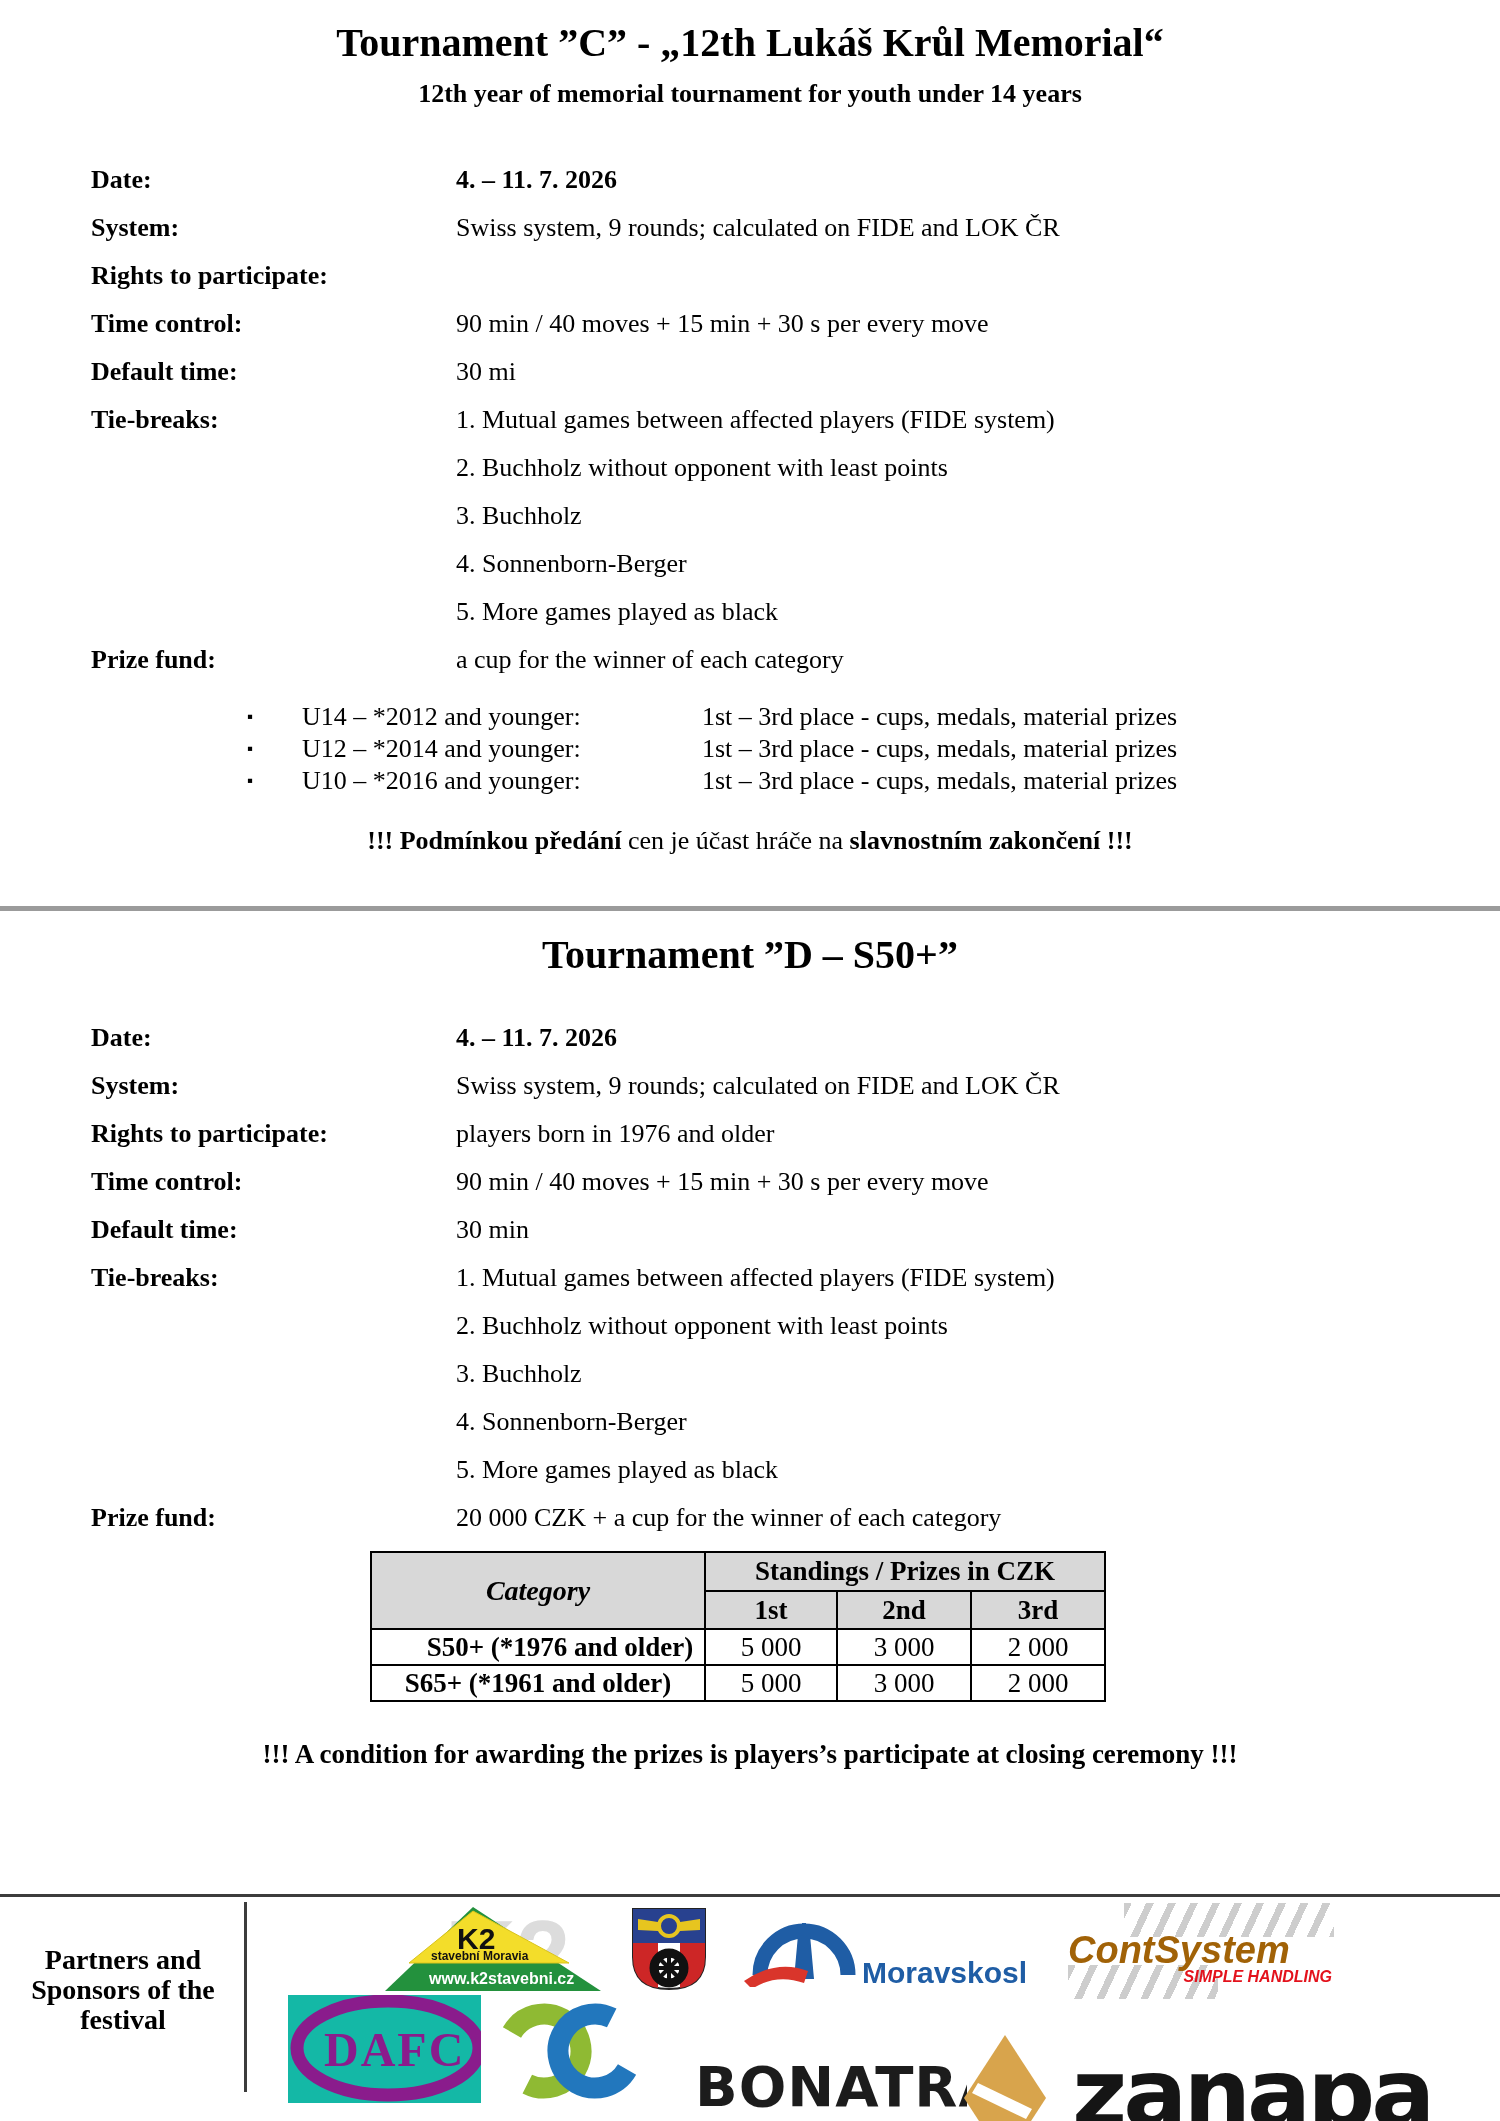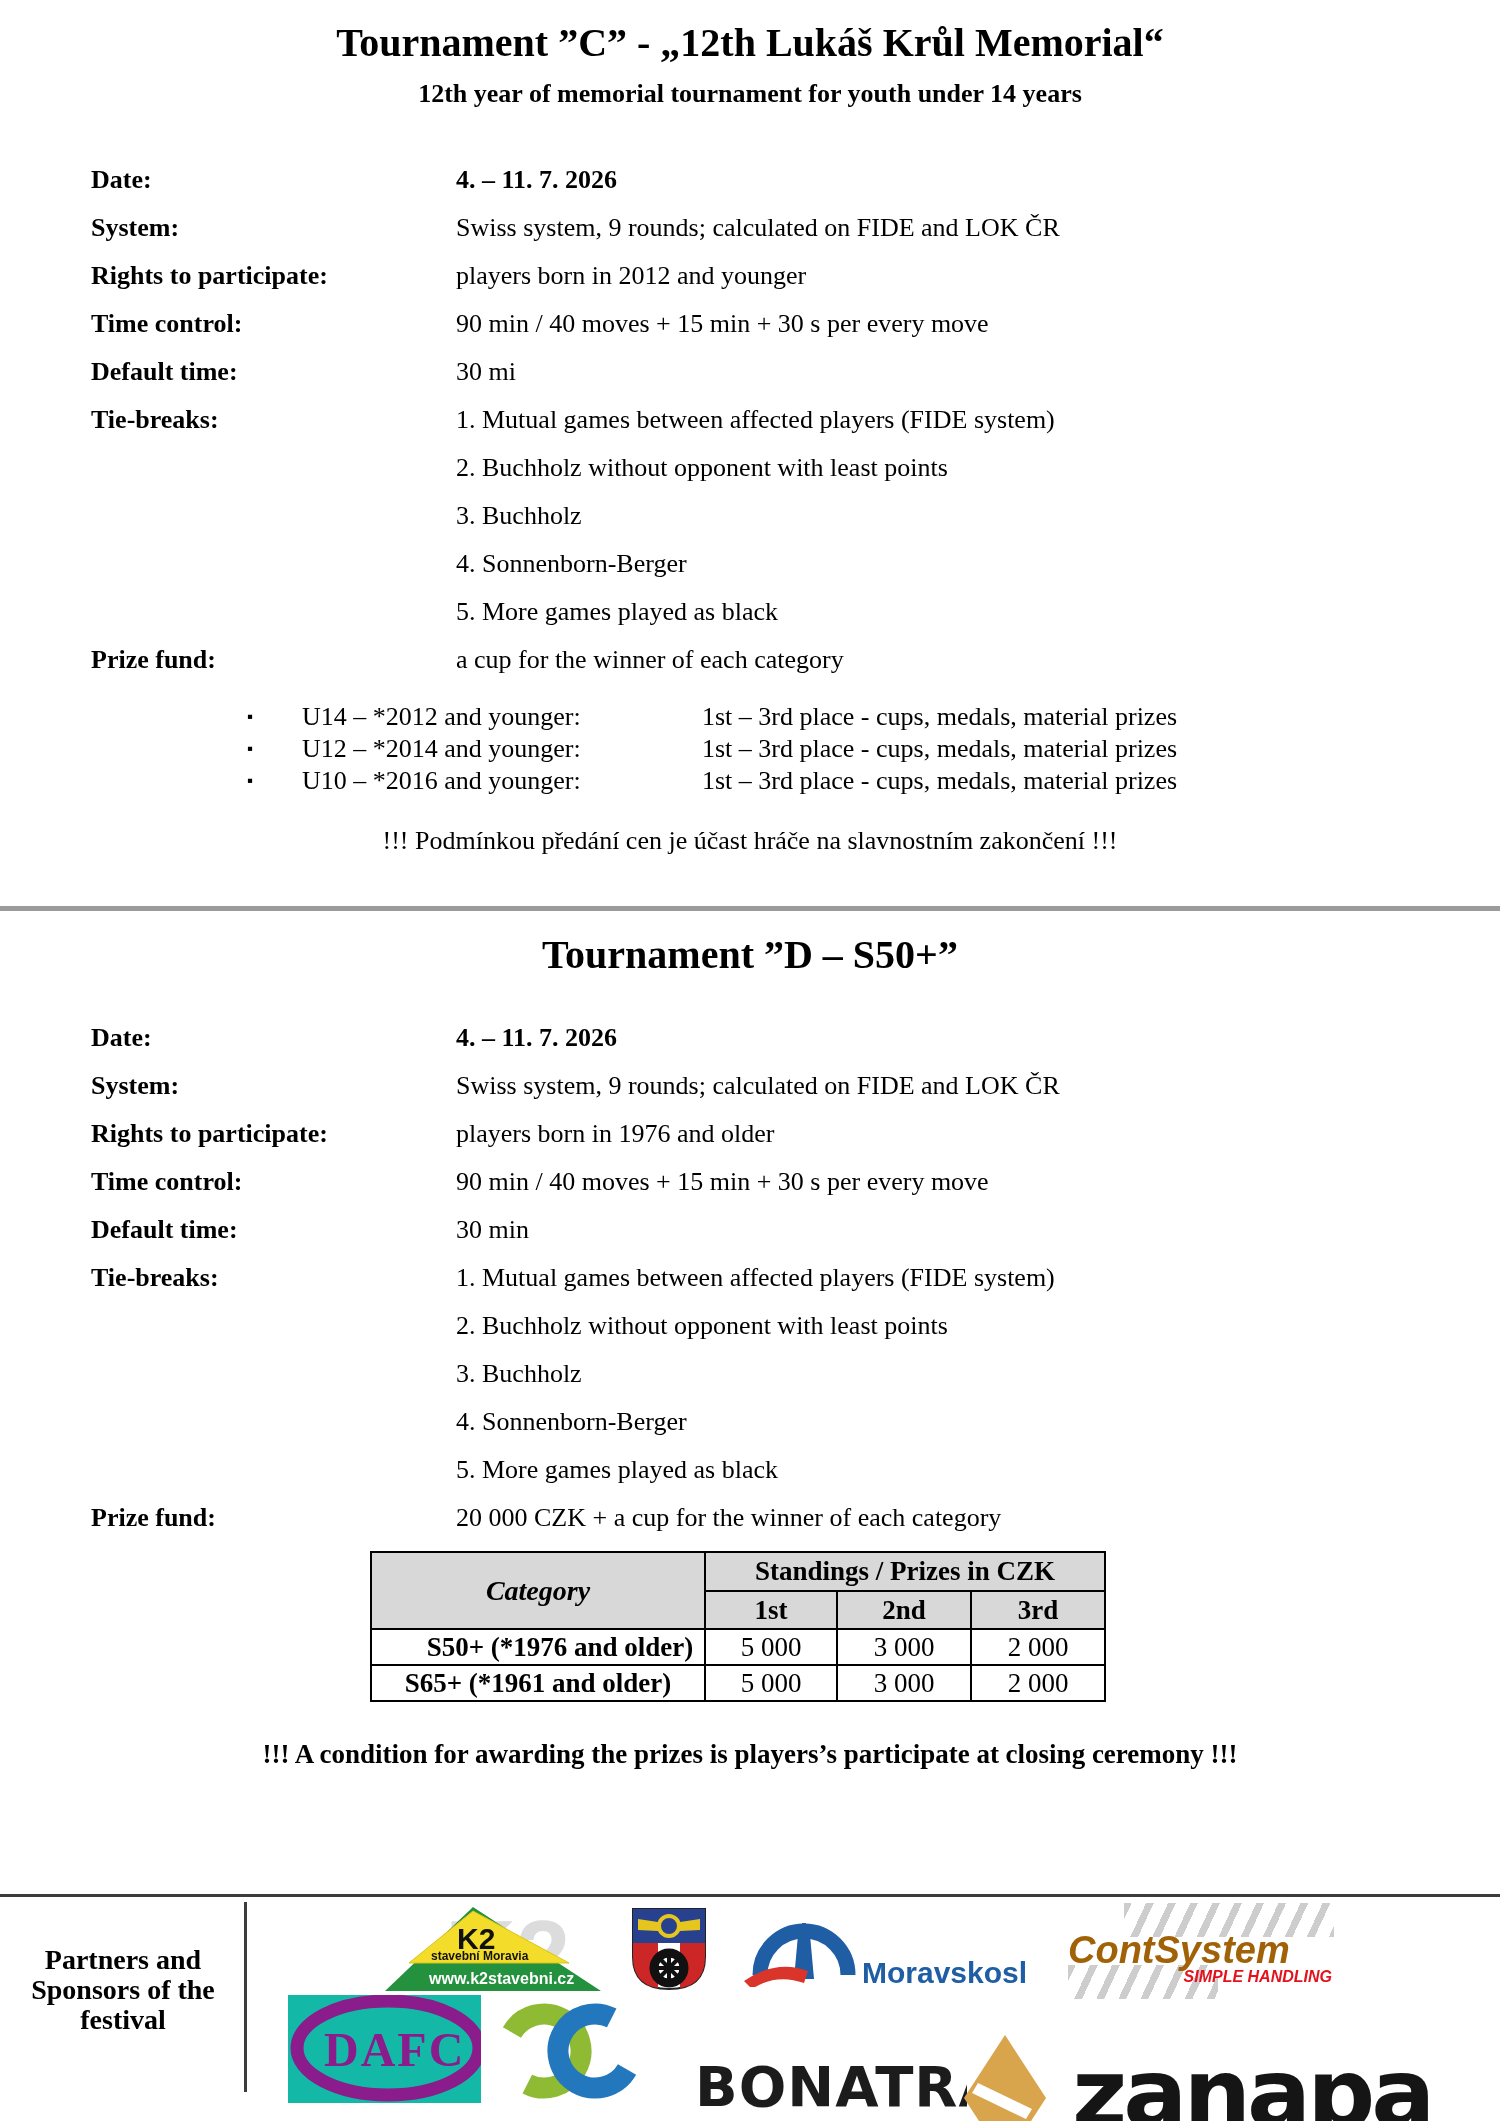--- a/index.html
+++ b/index.html
@@ -20,21 +20,21 @@
   .drow .val.bold{font-weight:bold;}
 
   
   .bullets{margin-top:10px;margin-left:247px;}
   .brow{height:32px;font-size:26px;line-height:27px;display:flex;}
   .b-icon{flex:0 0 55px;font-size:17px;line-height:27px;}
   .b-name{flex:0 0 400px;}
 
   
   .note-c{margin-top:27px;text-align:center;font-size:26px;line-height:30px;}
-  .note-c .nb{font-weight:normal;text-align:center;}
+  .note-c .nb{font-weight:bold;text-align:center;}
   .section-divider{margin-top:50px;height:5px;background:#9b9b9b;width:100%;}
   .title-d{margin-top:20px;font-size:40px;font-weight:bold;text-align:center;line-height:48px;}
   .note-d{margin-top:37px;text-align:center;font-size:27px;font-weight:bold;line-height:31px;}
 
   
   .prize-table{border-collapse:collapse;margin-left:370px;margin-top:0;table-layout:fixed;}
   .prize-table td{border:2px solid #000;text-align:center;padding:0;font-size:27px;}
   .prize-table .hdr{background:#d8d8d8;font-weight:bold;}
   .prize-table .cat-hdr{font-style:italic;font-size:28px;}
   .prize-table .cat-cell{font-weight:bold;}
@@ -80,21 +80,20 @@
     <div class="drow">
       <div class="lbl">Date:</div>
       <div class="val bold">4. – 11. 7. 2026</div>
     </div>
     <div class="drow">
       <div class="lbl">System:</div>
       <div class="val">Swiss system, 9 rounds; calculated on FIDE and LOK ČR</div>
     </div>
     <div class="drow">
       <div class="lbl">Rights to participate:</div>
-      <div class="val">players born in 2012 and younger</div>
     </div>
     <div class="drow">
       <div class="lbl">Time control:</div>
       <div class="val">90 min / 40 moves + 15 min + 30 s per every move</div>
     </div>
     <div class="drow">
       <div class="lbl">Default time:</div>
       <div class="val">30 mi</div>
     </div>
     <div class="drow">

